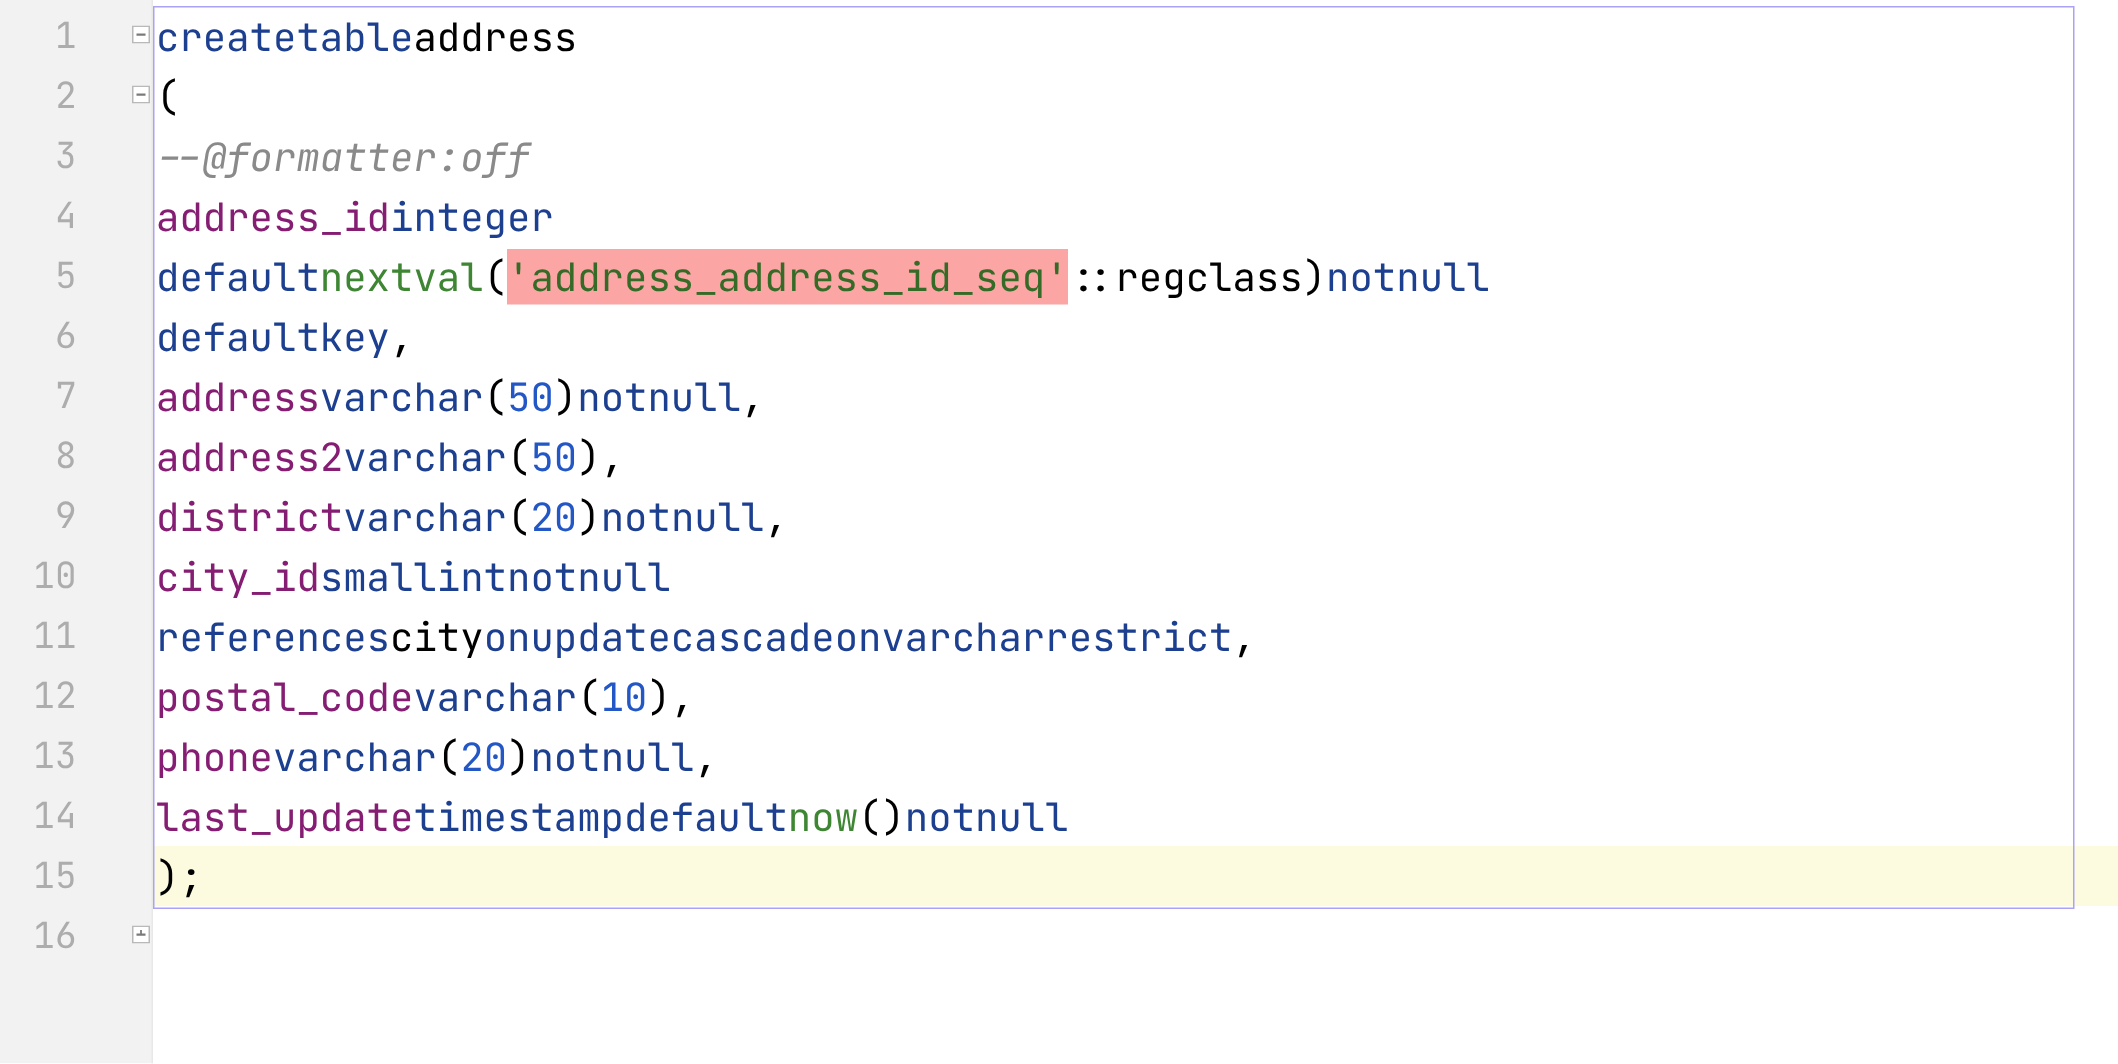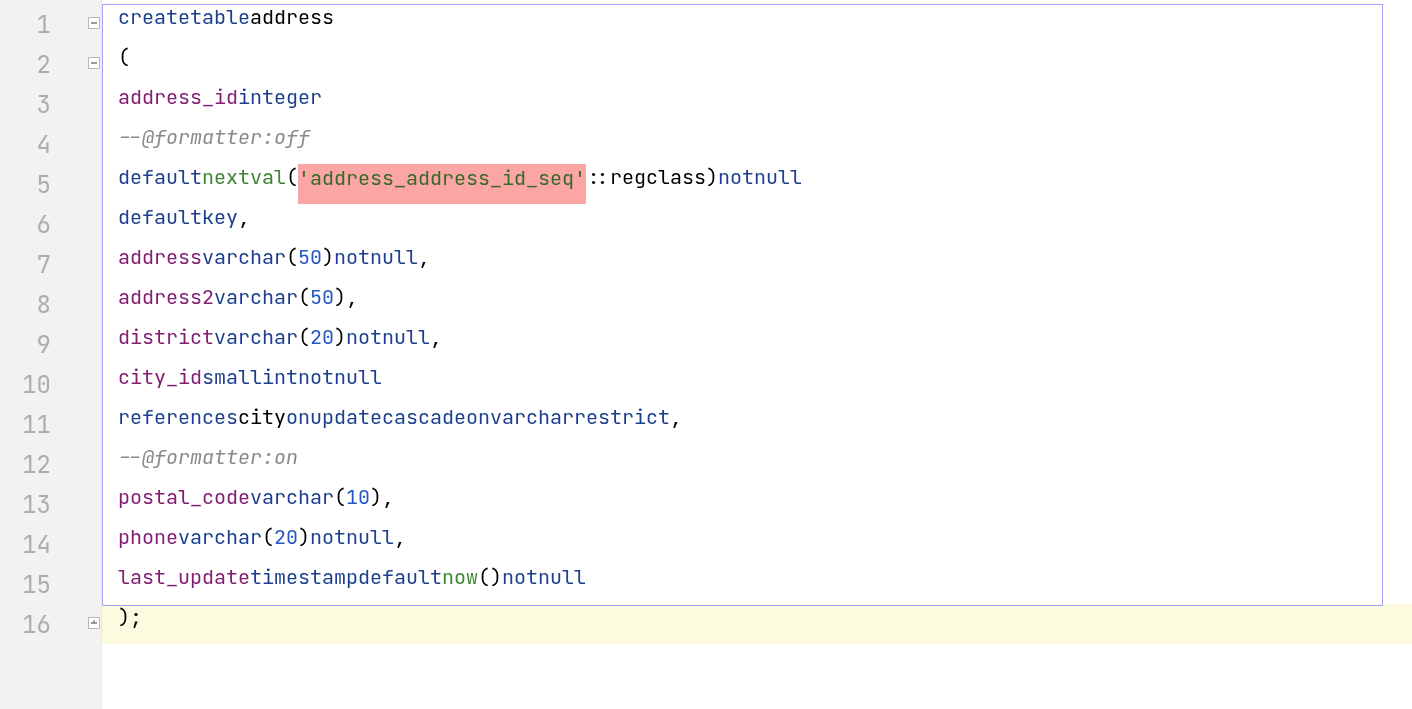--- a/index.html
+++ b/index.html
@@ -3,21 +3,21 @@
 <meta charset="utf-8">
 <style>
   * { margin: 0; padding: 0; box-sizing: border-box; }
   html, body { width: 1412px; height: 709px; font-family: 'JetBrains Mono','Menlo','Consolas',monospace; background: #ffffff; overflow: hidden; }
   .editor { display: flex; width: 100%; height: 100%; }
   .gutter { width: 102px; background: #f2f2f2; border-right: 1px solid #e8e8e8; padding-top: 4px; position: relative; flex-shrink:0; }
   .gutter-line { height: 40px; display: flex; align-items: center; justify-content: flex-end; padding-right: 50px; color: #adadad; font-size: 24px; position: relative; }
   .fold-handle { position:absolute; right:-1px; top:50%; transform:translateY(-50%); width:14px; height:14px; }
   .fold-handle svg { display:block; }
   .code-area { flex: 1; position: relative; padding-top: 4px; }
-  .code-line { height: 40px; display: flex; font-size: 20px; white-space: pre; padding-left: 16px; letter-spacing: 0px; }
+  .code-line { height: 40px; display: flex; align-items: center; font-size: 26px; white-space: pre; padding-left: 2px; letter-spacing: 0px; }
   .tok-kw    { color: #1c3f8f; }
   .tok-ident { color: #000000; }
   .tok-col   { color: #851d73; }
   .tok-num   { color: #2357c5; }
   .tok-func  { color: #3e8633; }
   .tok-str   { color: #356b27; background: #fca5a5; padding: 1px 0; }
   .tok-comm  { color: #8a8a8a; font-style: italic; }
   .tok-punc  { color: #000000; }
   .current-line-bg { background: #fcfadf; }
   .selection-box { position:absolute; border:1px solid #a9a2f6; pointer-events:none; }
@@ -57,28 +57,27 @@
             <rect x="0.5" y="0.5" width="11" height="11" fill="#fff" stroke="#b9b9b9"></rect>
             <line x1="3" y1="6" x2="9" y2="6" stroke="#7a7a7a" stroke-width="1.5"></line>
             <path d="M6 3 V6" stroke="#7a7a7a" stroke-width="1.2"></path>
           </svg>
         </div></div>
     </div>
   <div class="code-area" id="code-area">
       <div class="selection-box" style="top: 4px; left: 0px; width: 1281px; height: 602px;"></div>
       <div class="code-line"><span class="tok-kw">create</span> <span class="tok-kw">table</span> <span class="tok-ident">address</span></div>
       <div class="code-line"><span class="tok-punc">(</span></div>
+      <div class="code-line"><span class="tok-comm">--@formatter:off</span></div>
       <div class="code-line">    <span class="tok-col">address_id</span>  <span class="tok-kw">integer</span></div>
-      <div class="code-line"><span class="tok-comm">--@formatter:off</span></div>
       <div class="code-line">                          <span class="tok-kw">default</span> <span class="tok-func">nextval</span><span class="tok-punc">(</span><span class="tok-str">'address_address_id_seq'</span><span class="tok-punc">::regclass)</span> <span class="tok-kw">not</span> <span class="tok-kw">null</span></div>
       <div class="code-line">        <span class="tok-kw">default</span> <span class="tok-kw">key</span><span class="tok-punc">,</span></div>
       <div class="code-line">    <span class="tok-col">address</span>     <span class="tok-kw">varchar</span><span class="tok-punc">(</span><span class="tok-num">50</span><span class="tok-punc">)</span>                                                   <span class="tok-kw">not</span> <span class="tok-kw">null</span><span class="tok-punc">,</span></div>
       <div class="code-line">    <span class="tok-col">address2</span>    <span class="tok-kw">varchar</span><span class="tok-punc">(</span><span class="tok-num">50</span><span class="tok-punc">),</span></div>
       <div class="code-line">    <span class="tok-col">district</span>    <span class="tok-kw">varchar</span><span class="tok-punc">(</span><span class="tok-num">20</span><span class="tok-punc">)</span>                                                   <span class="tok-kw">not</span> <span class="tok-kw">null</span><span class="tok-punc">,</span></div>
       <div class="code-line">    <span class="tok-col">city_id</span>     <span class="tok-kw">smallint</span>                                                      <span class="tok-kw">not</span> <span class="tok-kw">null</span></div>
       <div class="code-line">        <span class="tok-kw">references</span> <span class="tok-ident">city</span> <span class="tok-kw">on</span> <span class="tok-kw">update</span> <span class="tok-kw">cascade</span> <span class="tok-kw">on</span> <span class="tok-kw">varchar</span> <span class="tok-kw">restrict</span><span class="tok-punc">,</span></div>
-      <div class="code-line"><span class="tok-comm">--@formatter:on</span></div>
       <div class="code-line">    <span class="tok-col">postal_code</span> <span class="tok-kw">varchar</span><span class="tok-punc">(</span><span class="tok-num">10</span><span class="tok-punc">),</span></div>
       <div class="code-line">    <span class="tok-col">phone</span>       <span class="tok-kw">varchar</span><span class="tok-punc">(</span><span class="tok-num">20</span><span class="tok-punc">)</span>                                                   <span class="tok-kw">not</span> <span class="tok-kw">null</span><span class="tok-punc">,</span></div>
       <div class="code-line">    <span class="tok-col">last_update</span> <span class="tok-kw">timestamp</span> <span class="tok-kw">default</span> <span class="tok-func">now</span><span class="tok-punc">()</span>                                       <span class="tok-kw">not</span> <span class="tok-kw">null</span></div>
       <div class="code-line current-line-bg"><span class="tok-punc">);</span></div>
     </div>
 </div>
 
 </body></html>

